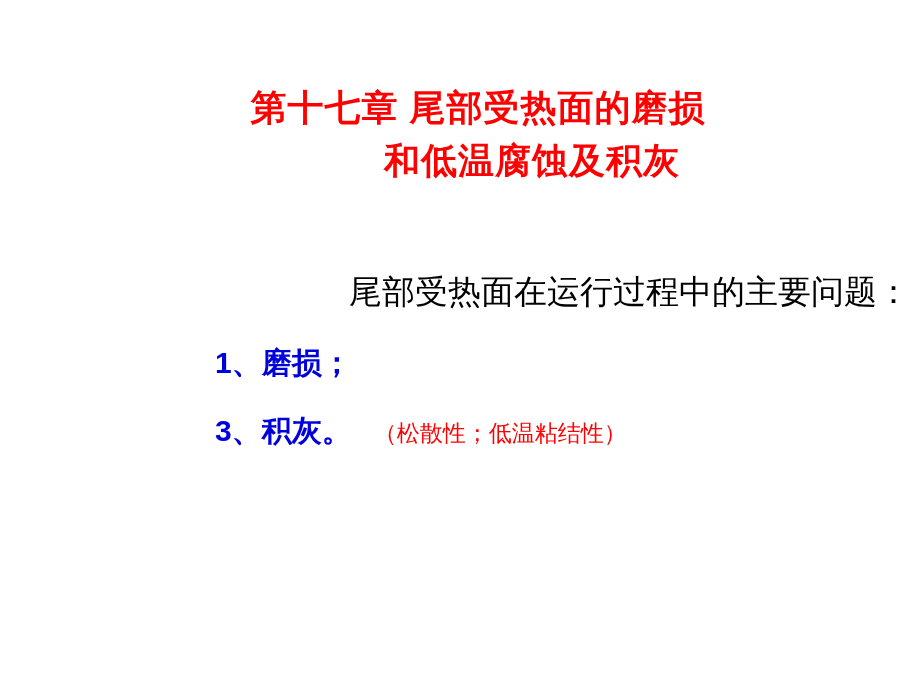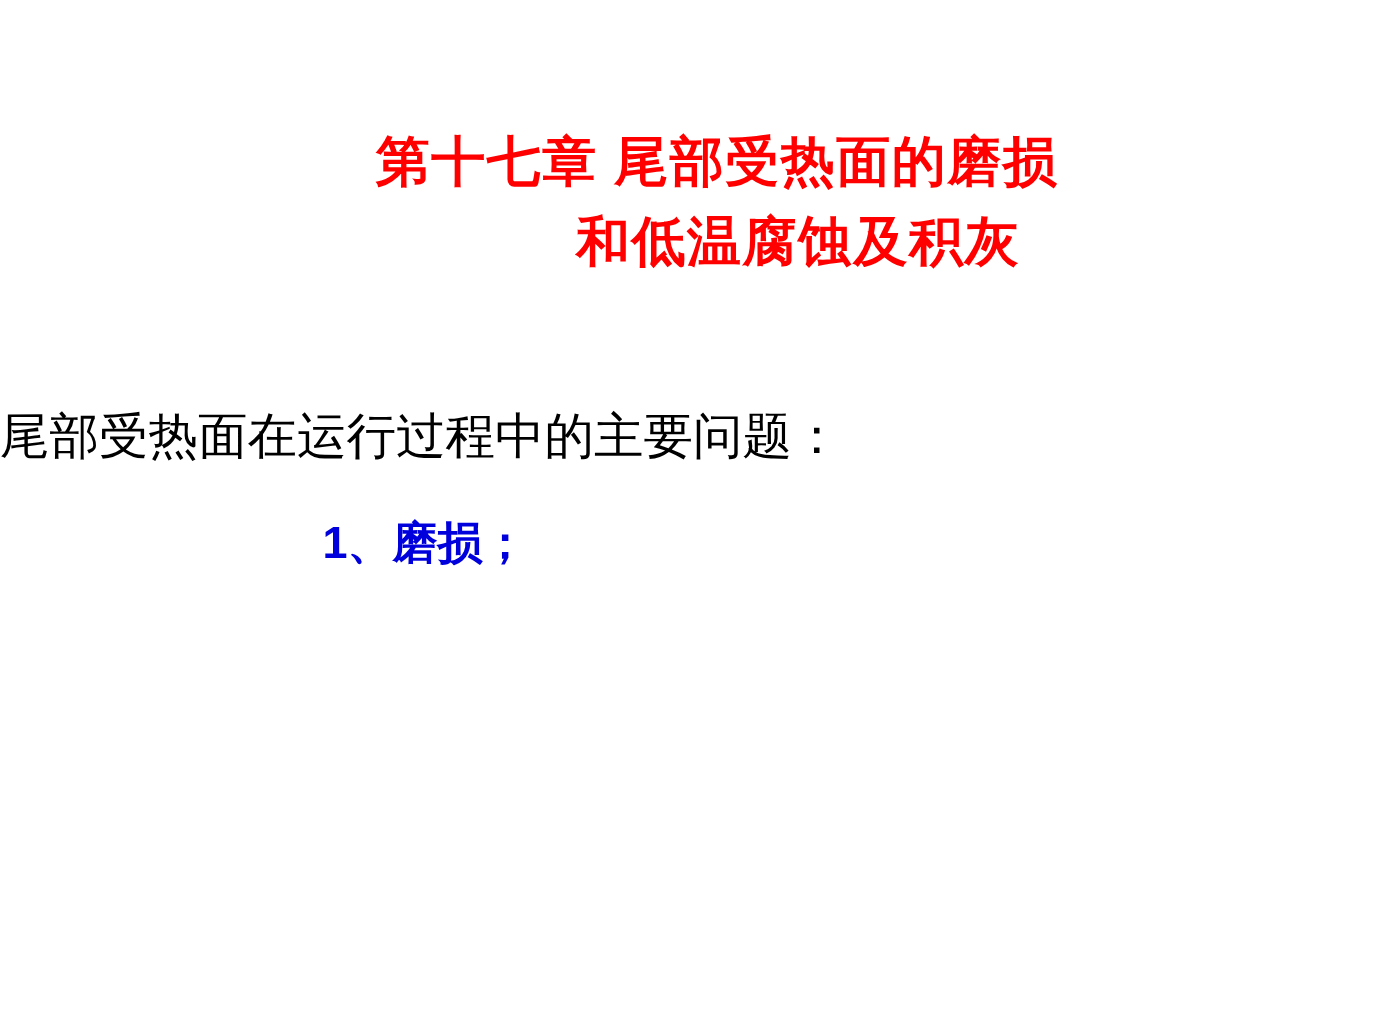--- a/index.html
+++ b/index.html
@@ -38,21 +38,21 @@
   }
   .title-line-2 {
     display: block;
     padding-left: 120px;
   }
   .subtitle {
     position: absolute;
     top: 270px;
     left: 0;
     width: 920px;
-    text-align: left;
+    text-align: right;
     color: #000000;
     font-size: 33px;
     line-height: 1.35;
     font-family: "Liberation Serif", "DejaVu Serif", serif;
     padding-right: 10px;
     box-sizing: border-box;
   }
   .bullet-list {
     position: absolute;
     top: 348px;
@@ -93,16 +93,19 @@
 
   <div class="subtitle">尾部受热面在运行过程中的主要问题：</div>
 
   <div class="bullet-list">
 
     <div class="bullet-item">
       <span class="num">1</span><span>、磨损；</span>
     </div>
 
 
+    <div class="bullet-item">
+      <span class="num">3</span><span>、积灰。</span><span class="bullet-note">（松散性；低温粘结性）</span>
+    </div>
 
   </div>
 
 </div>
 
 </body></html>

